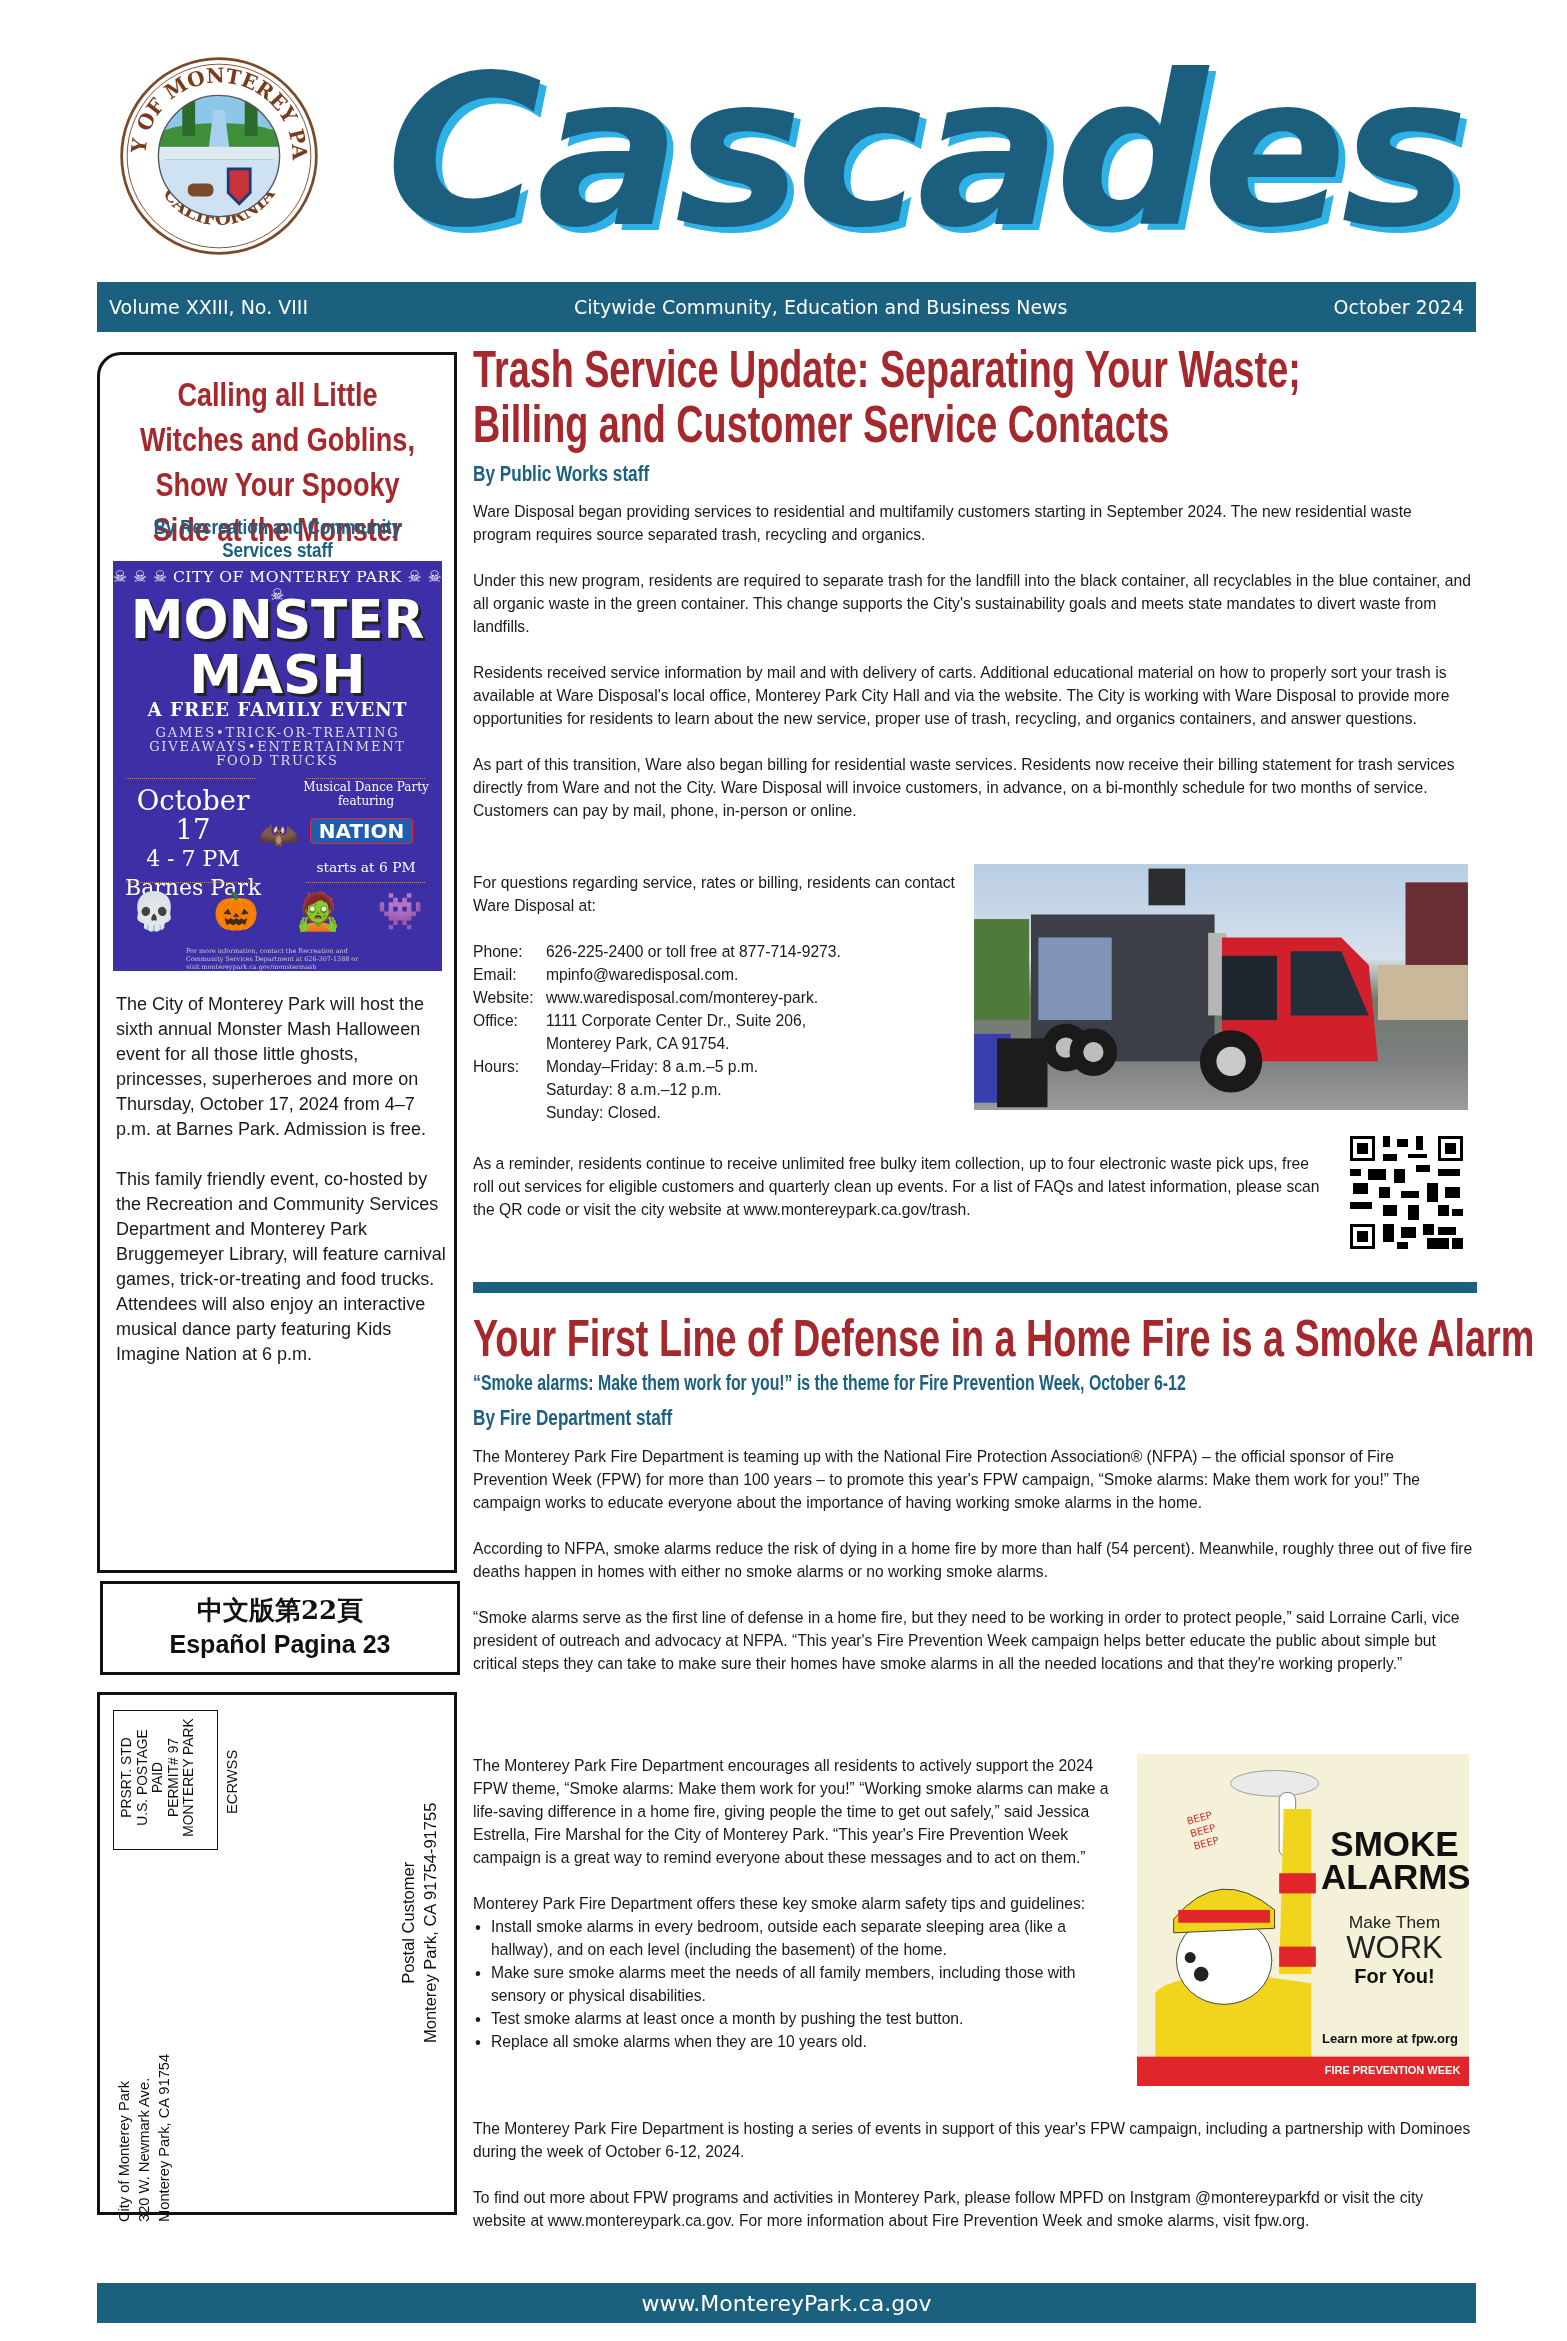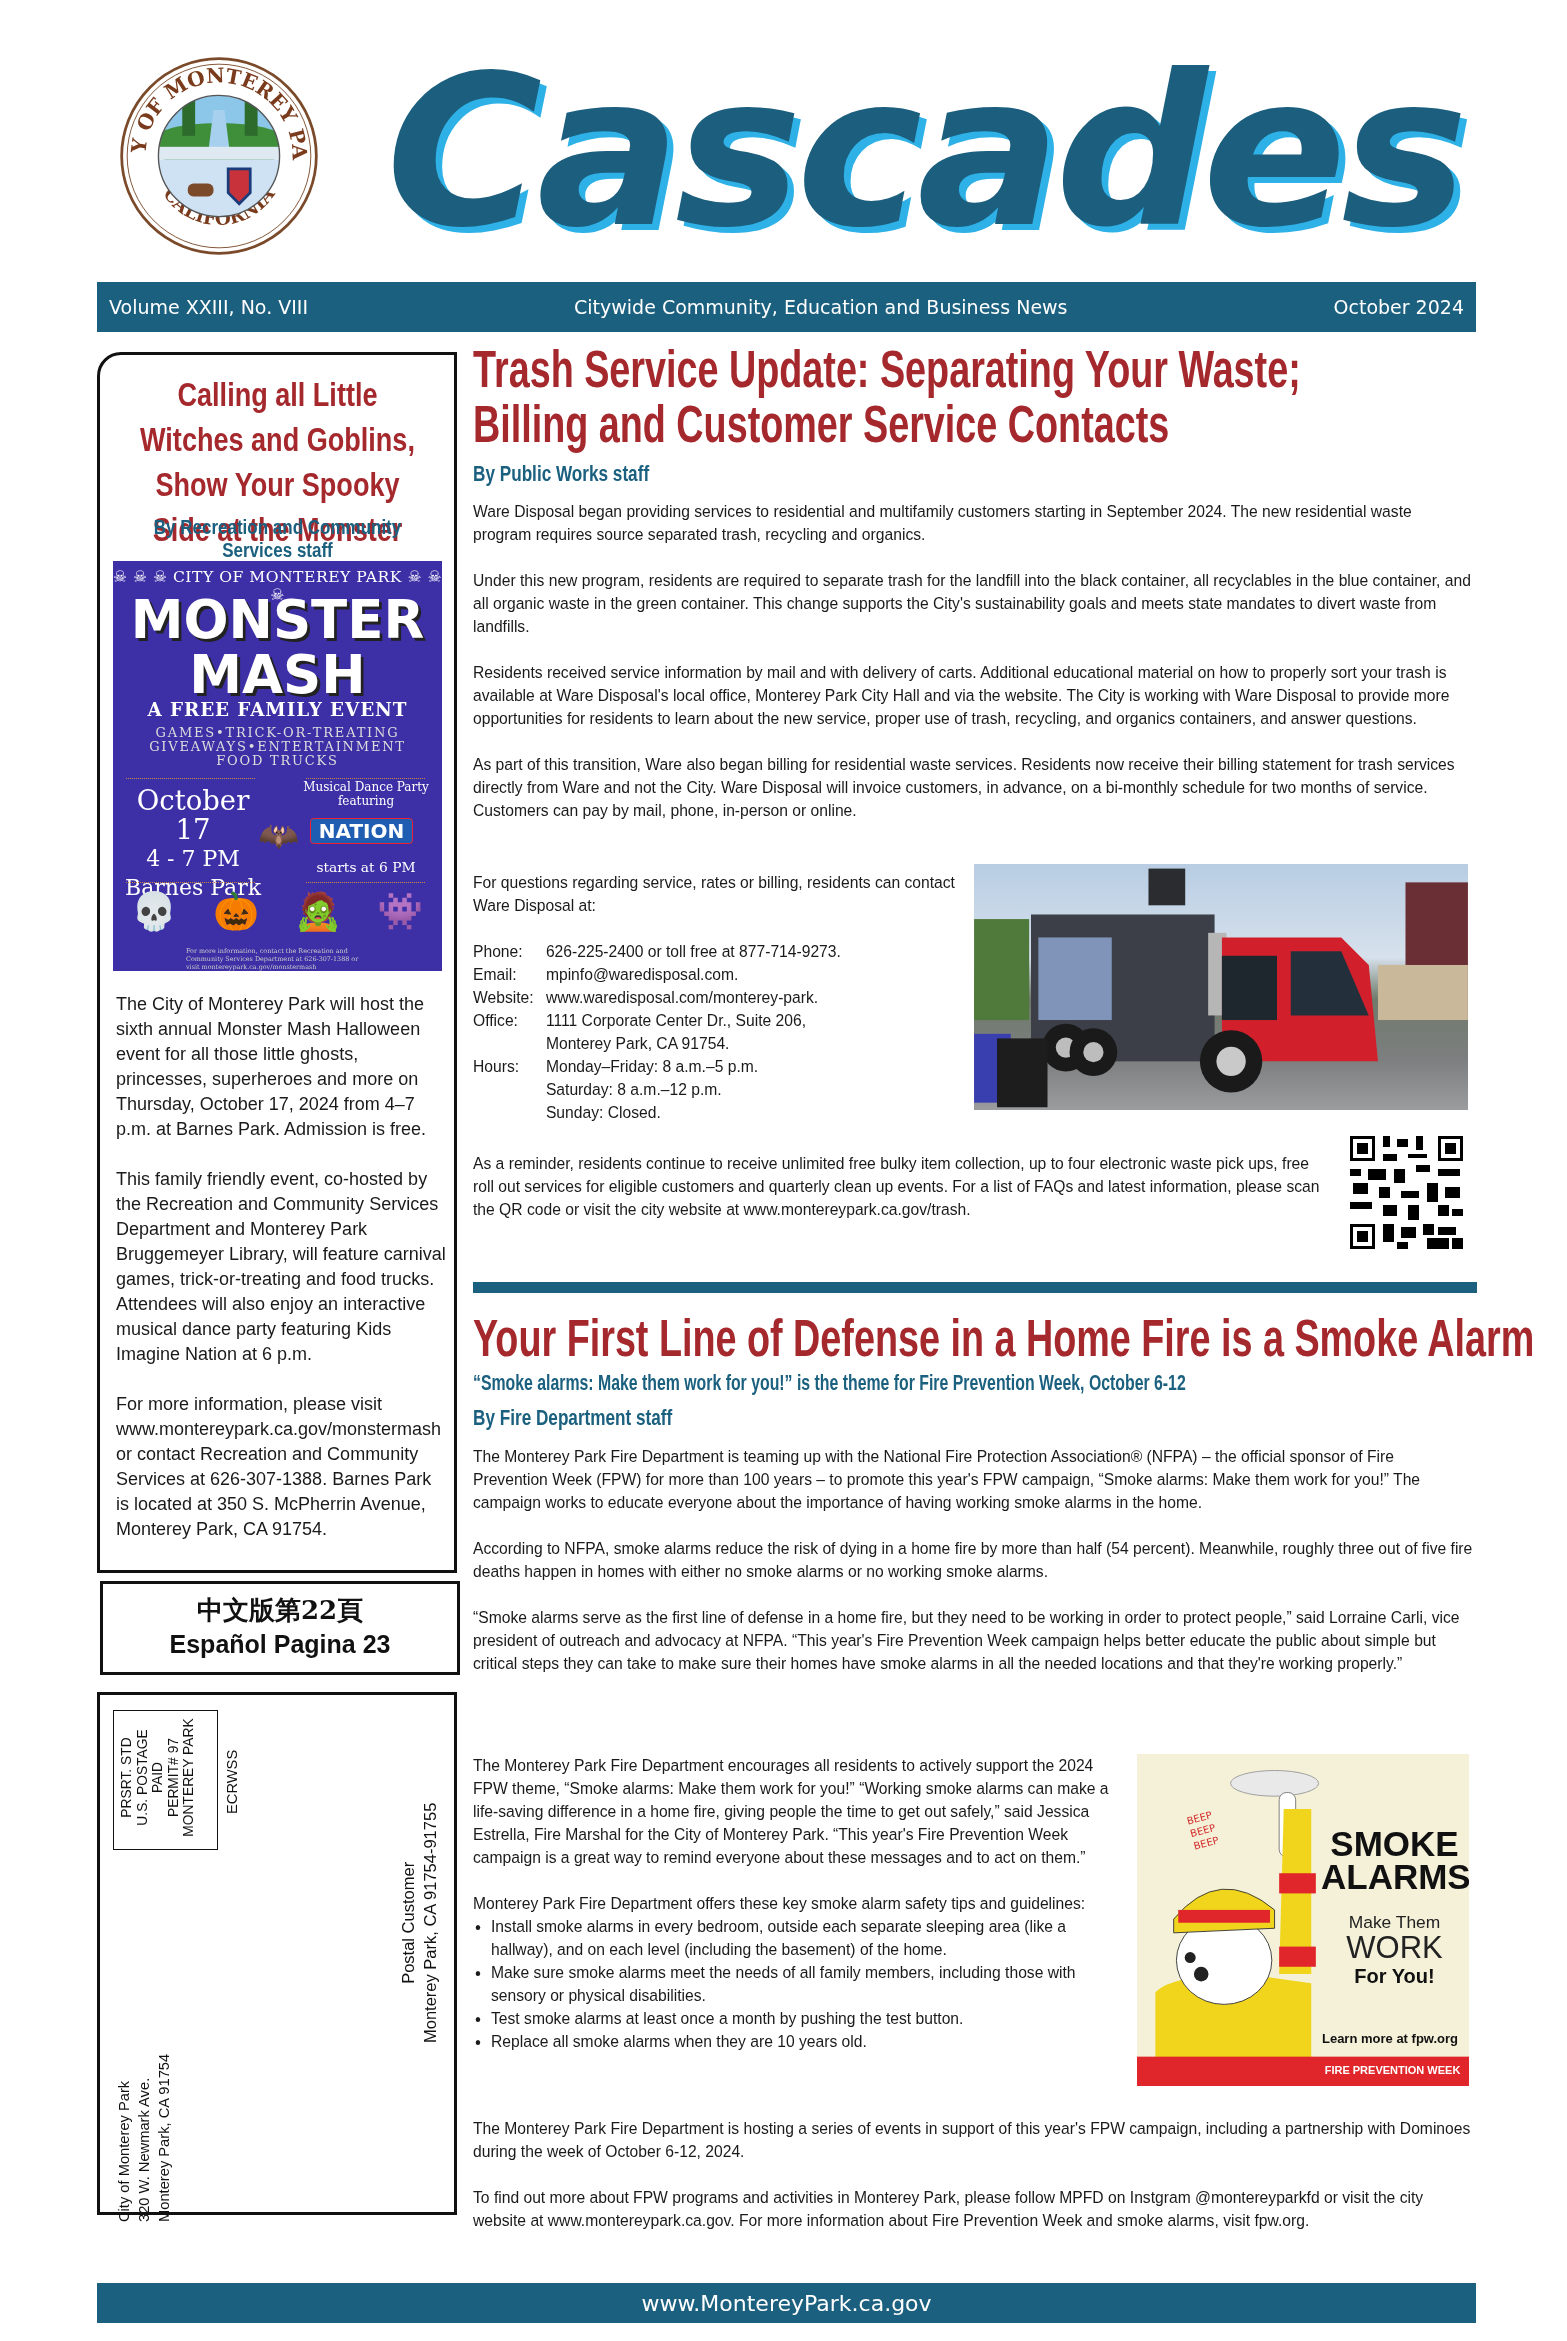--- a/index.html
+++ b/index.html
@@ -134,21 +134,20 @@
       <span>🎃</span>
       <span>🧟</span>
       <span>👾</span>
   </div>
   <div class="p-foot">For more information, contact the Recreation and Community Services Department at 626-307-1388 or visit montereypark.ca.gov/monstermash</div>
 </div>
 
 <div class="abs side-body">
   <p>The City of Monterey Park will host the sixth annual Monster Mash Halloween event for all those little ghosts, princesses, superheroes and more on Thursday, October 17, 2024 from 4–7 p.m. at Barnes Park. Admission is free.</p>
   <p>This family friendly event, co-hosted by the Recreation and Community Services Department and Monterey Park Bruggemeyer Library, will feature carnival games, trick-or-treating and food trucks. Attendees will also enjoy an interactive musical dance party featuring Kids Imagine Nation at 6 p.m.</p>
-  <p>For more information, please visit www.montereypark.ca.gov/monstermash or contact Recreation and Community Services at 626-307-1388. Barnes Park is located at 350 S. McPherrin Avenue, Monterey Park, CA 91754.</p>
 </div>
 
 <div class="abs lang-box">
   <div class="lang-zh">中文版第22頁</div>
   <div class="lang-es">Español Pagina 23</div>
 </div>
 
 <div class="abs mail-box"></div>
 <div class="abs permit"></div>
 <div class="vtext" style="left:119px; top:1844px; font-size:13.8px; line-height:15.6px; text-align:center; width:133px;">

